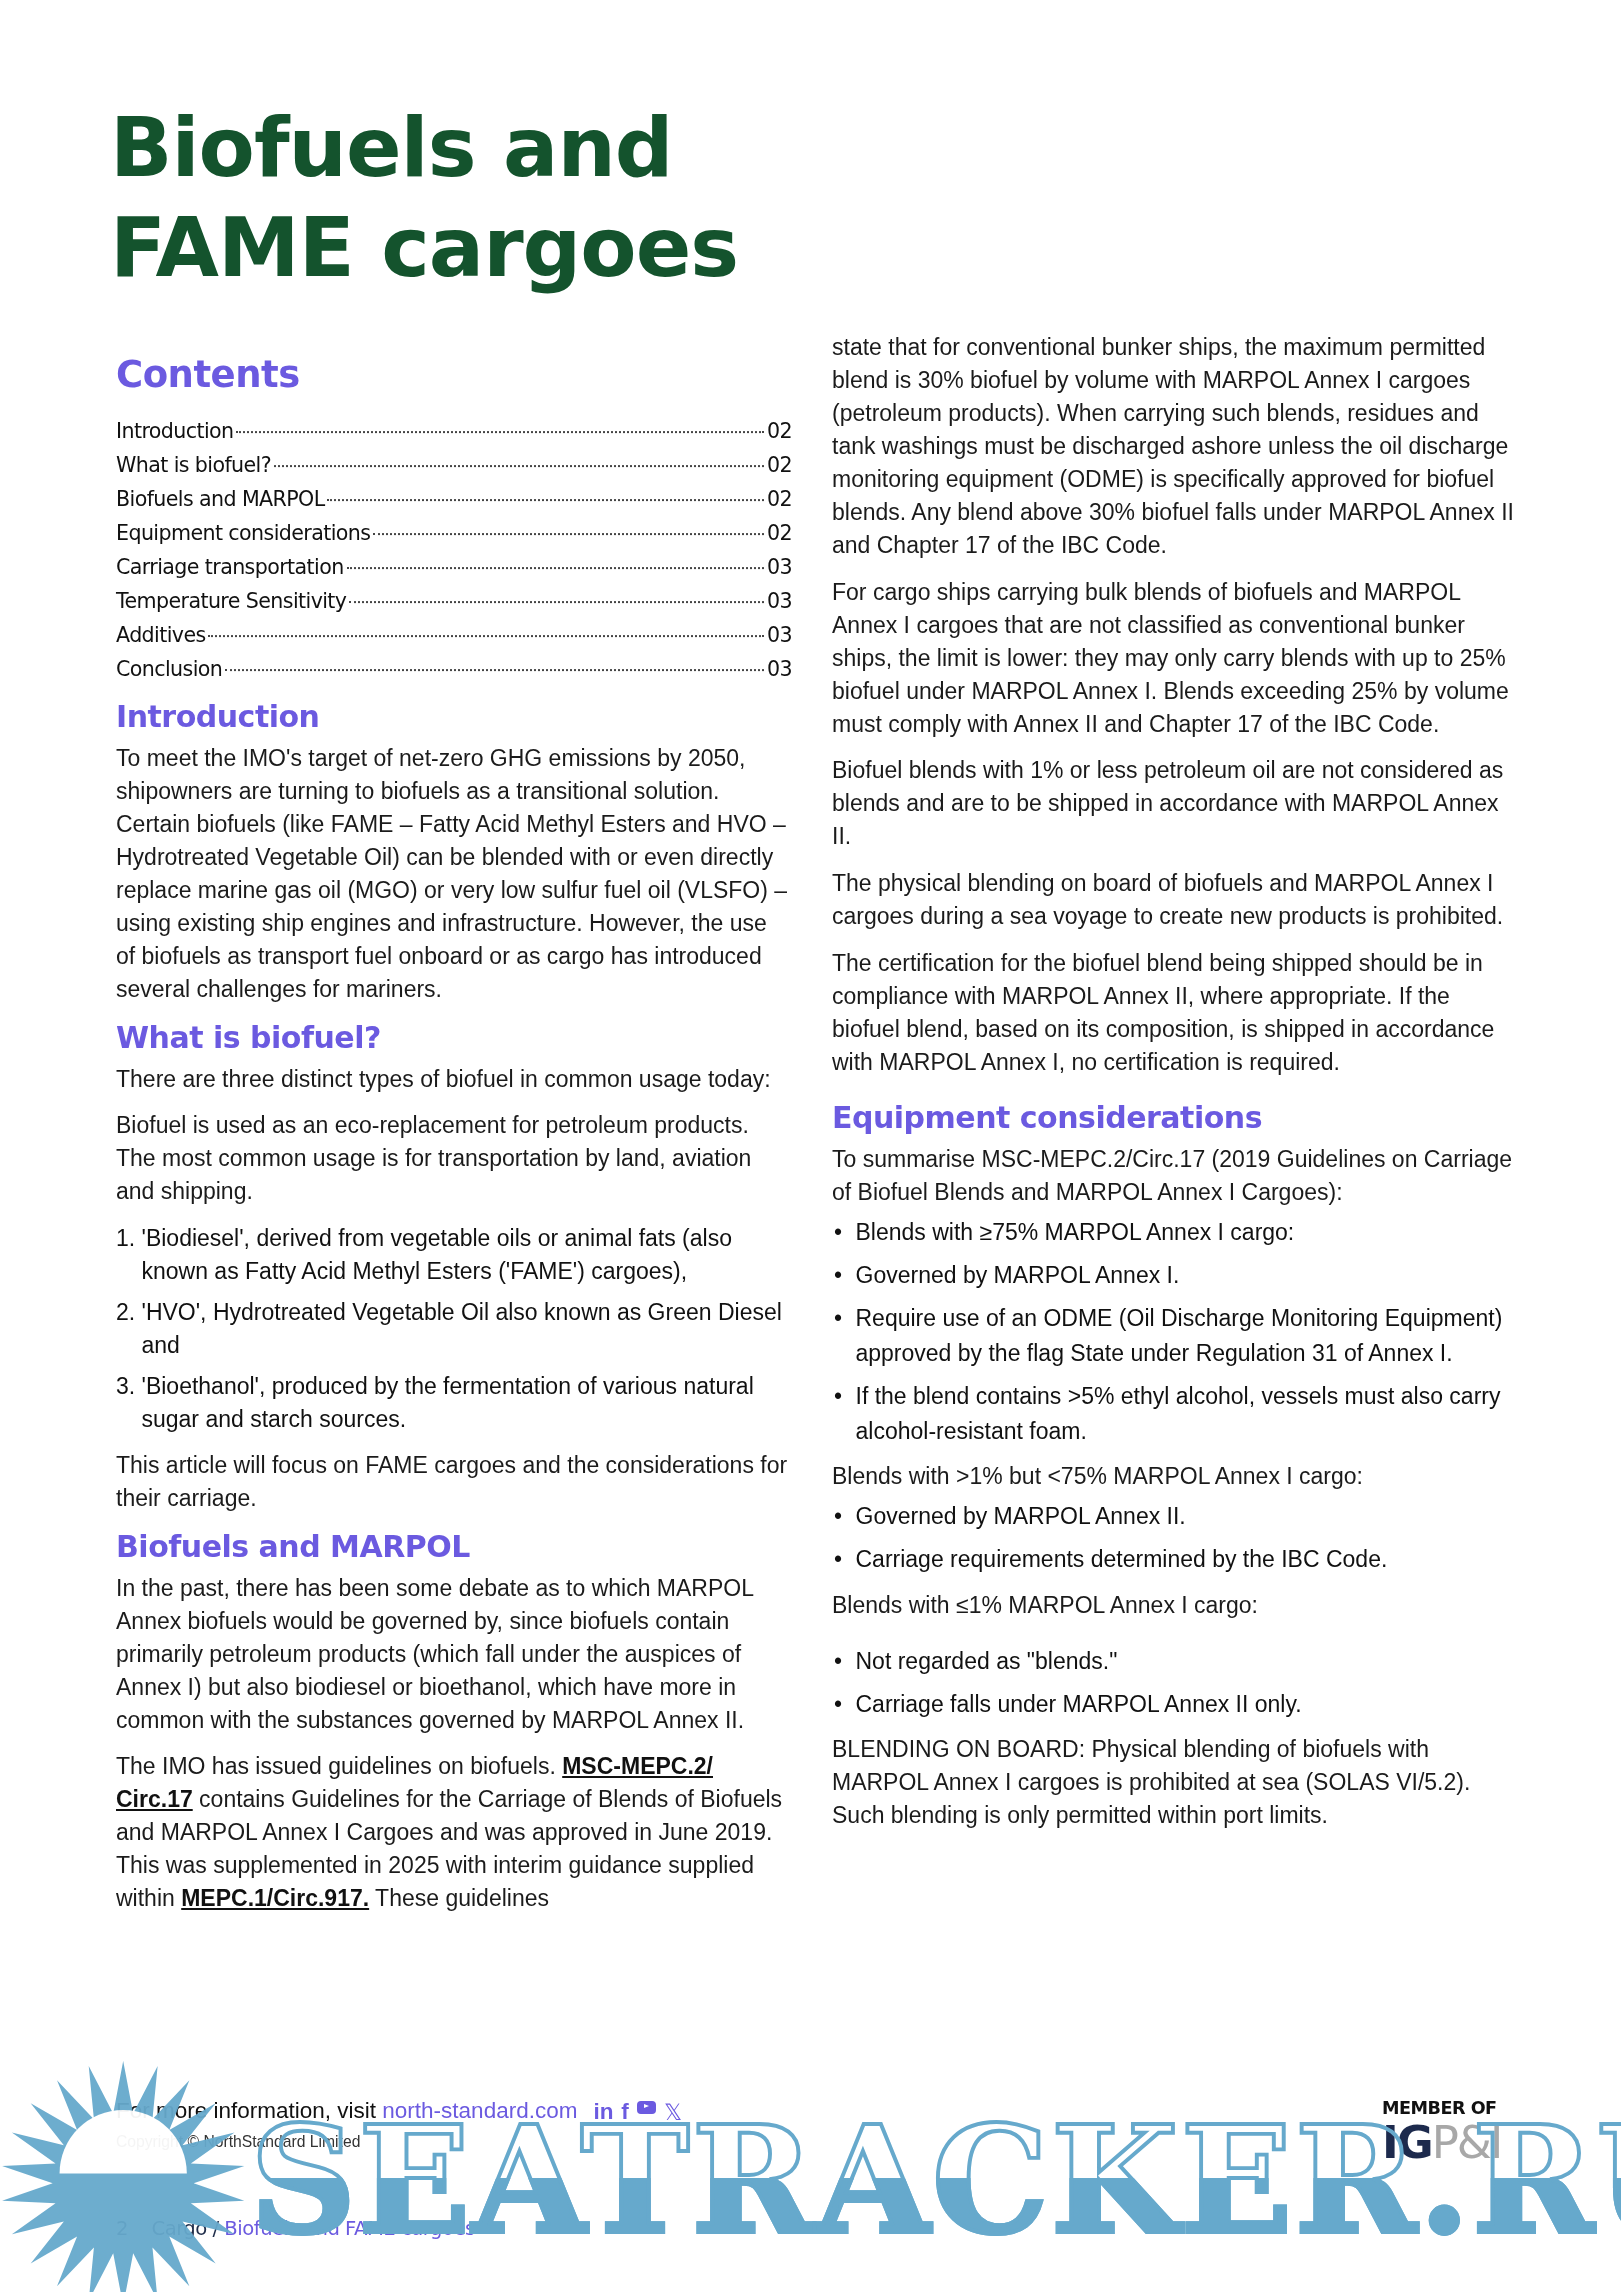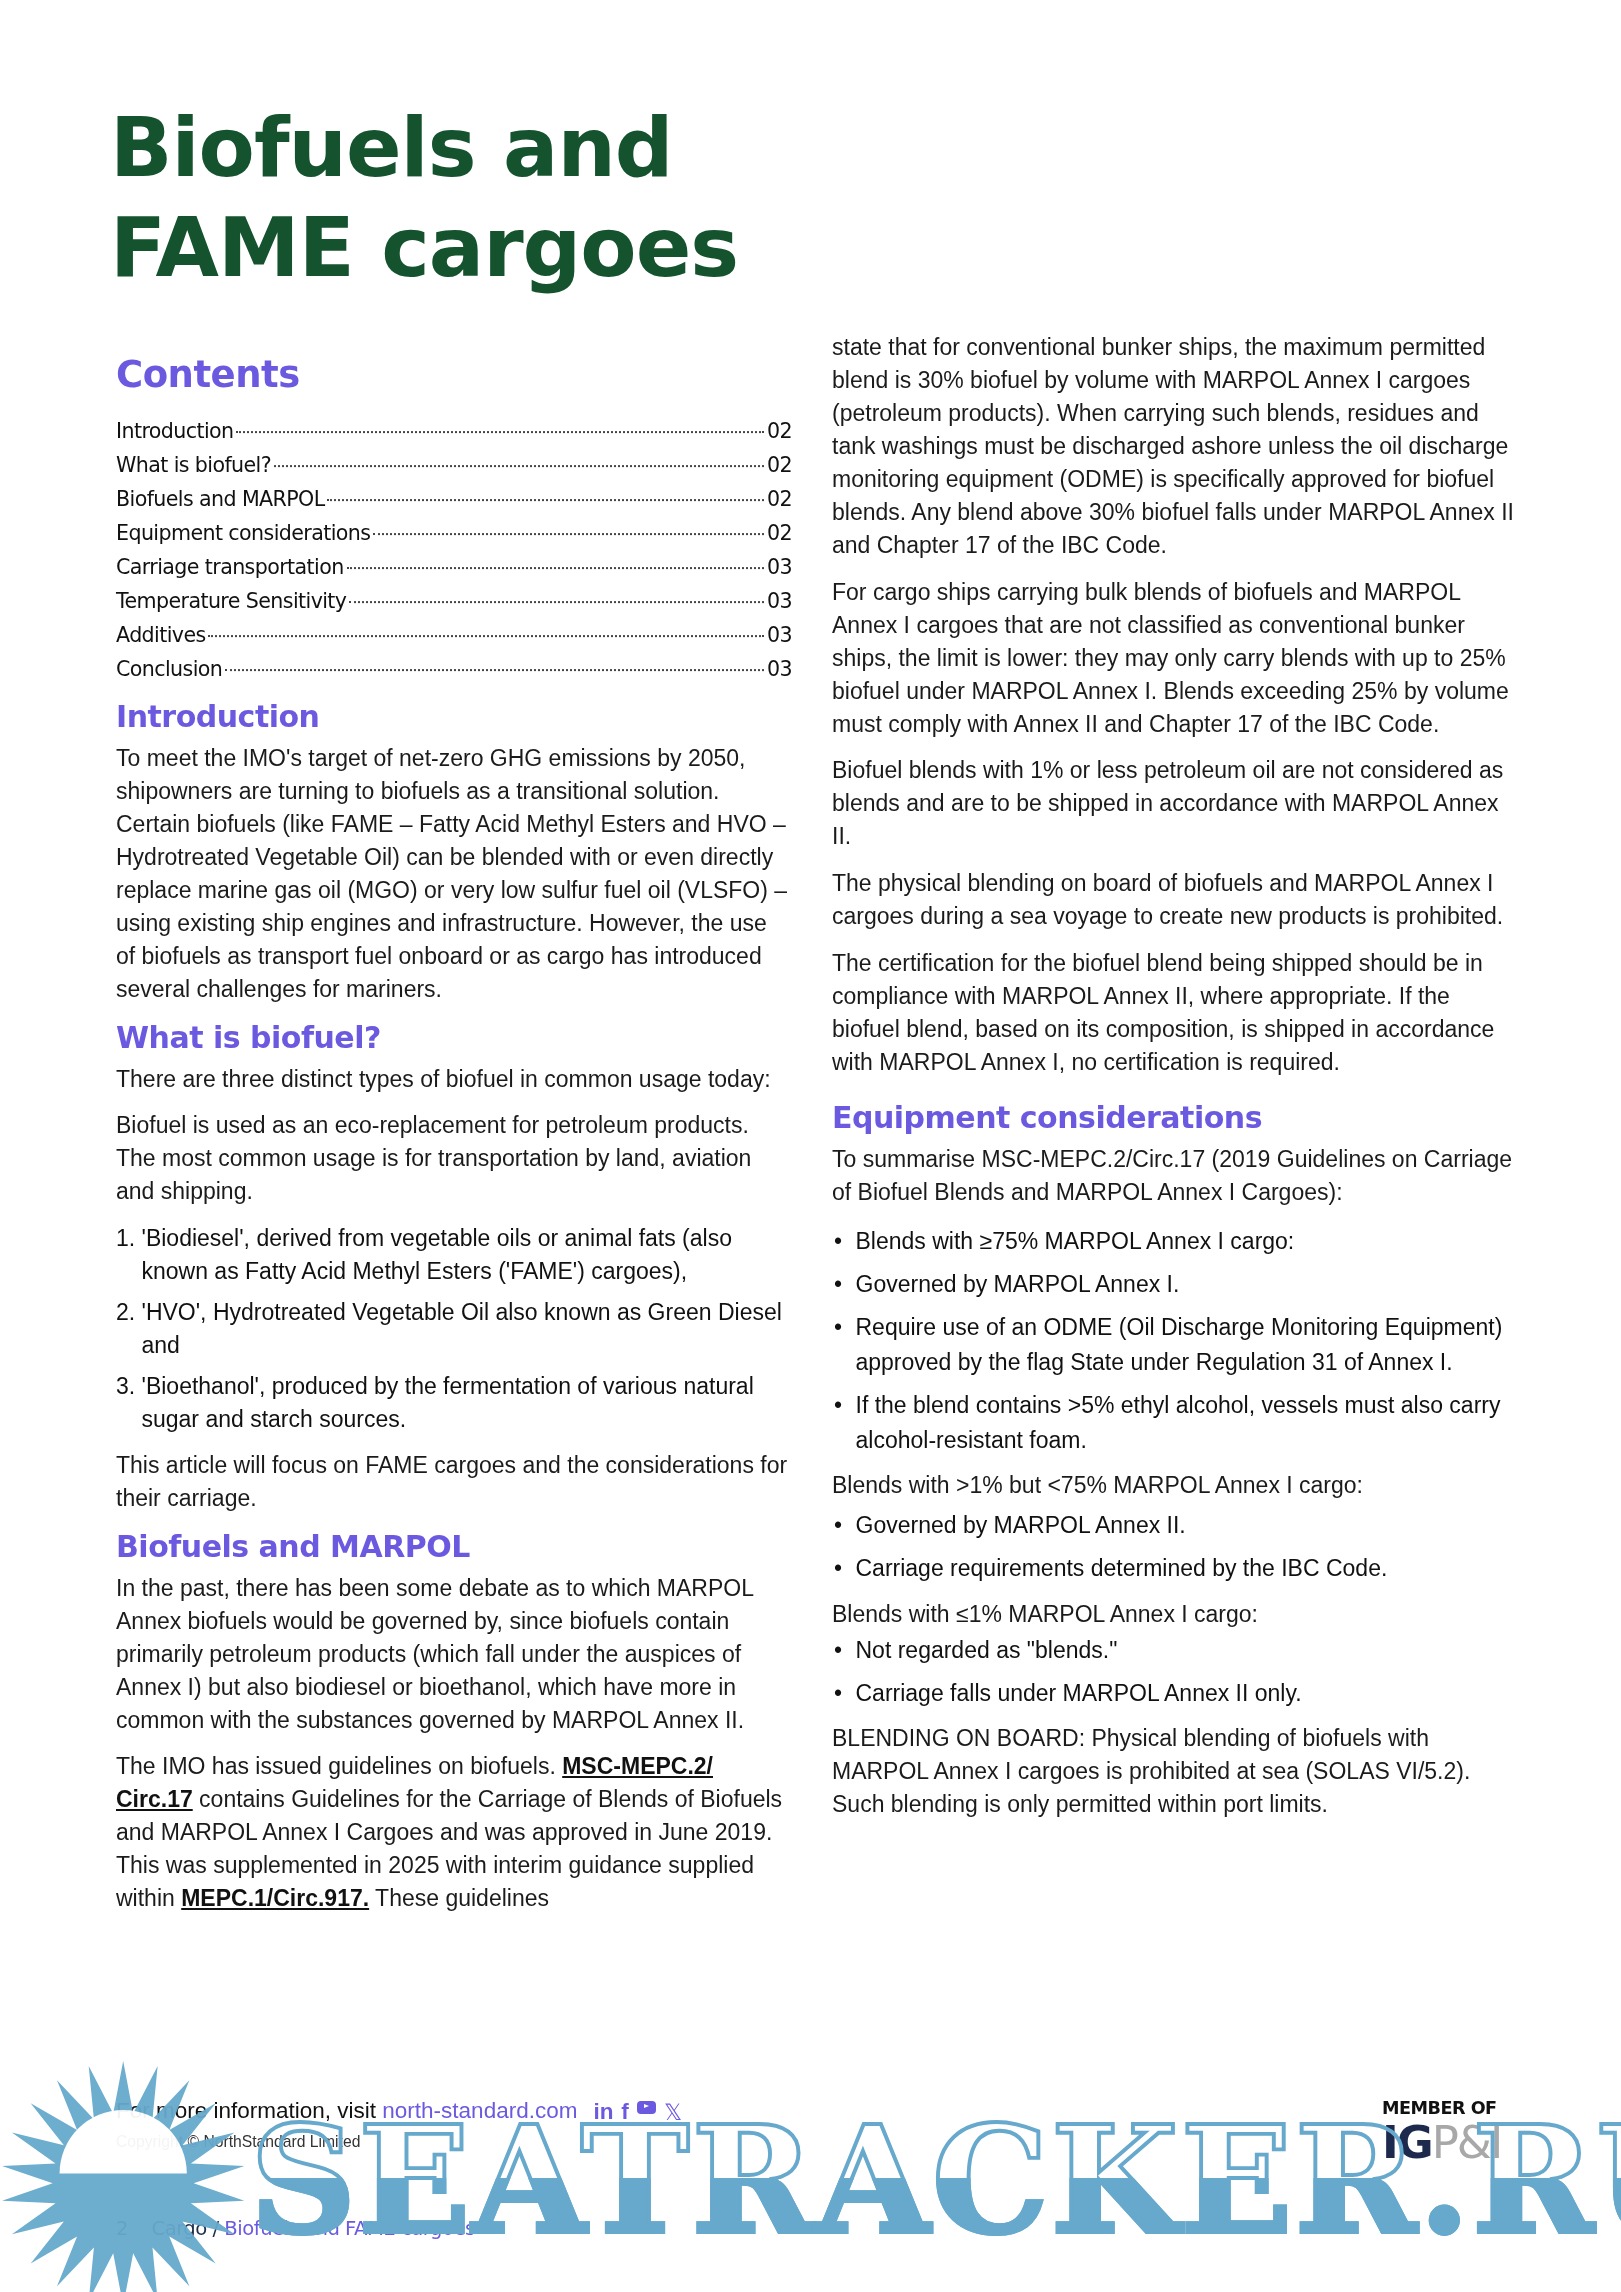--- a/index.html
+++ b/index.html
@@ -133,33 +133,33 @@
 
 <div class="col col-right">
   <p>state that for conventional bunker ships, the maximum permitted blend is 30% biofuel by volume with MARPOL Annex I cargoes (petroleum products). When carrying such blends, residues and tank washings must be discharged ashore unless the oil discharge monitoring equipment (ODME) is specifically approved for biofuel blends. Any blend above 30% biofuel falls under MARPOL Annex II and Chapter 17 of the IBC Code.</p>
   <p>For cargo ships carrying bulk blends of biofuels and MARPOL Annex I cargoes that are not classified as conventional bunker ships, the limit is lower: they may only carry blends with up to 25% biofuel under MARPOL Annex I. Blends exceeding 25% by volume must comply with Annex II and Chapter 17 of the IBC Code.</p>
   <p>Biofuel blends with 1% or less petroleum oil are not considered as blends and are to be shipped in accordance with MARPOL Annex II.</p>
   <p>The physical blending on board of biofuels and MARPOL Annex I cargoes during a sea voyage to create new products is prohibited.</p>
   <p style="margin-bottom:21.6px">The certification for the biofuel blend being shipped should be in compliance with MARPOL Annex II, where appropriate. If the biofuel blend, based on its composition, is shipped in accordance with MARPOL Annex I, no certification is required.</p>
 
   <section>
     <h2>Equipment considerations</h2>
-    <p style="margin-bottom:15px">To summarise MSC-MEPC.2/Circ.17 (2019 Guidelines on Carriage of Biofuel Blends and MARPOL Annex I Cargoes):</p>
+    <p style="margin-bottom:6px">To summarise MSC-MEPC.2/Circ.17 (2019 Guidelines on Carriage of Biofuel Blends and MARPOL Annex I Cargoes):</p>
     <ul class="bul">
       <li><span class="b">•</span><span>Blends with ≥75% MARPOL Annex I cargo:</span></li>
       <li><span class="b">•</span><span>Governed by MARPOL Annex I.</span></li>
       <li><span class="b">•</span><span>Require use of an ODME (Oil Discharge Monitoring Equipment) approved by the flag State under Regulation 31 of Annex I.</span></li>
       <li><span class="b">•</span><span>If the blend contains &gt;5% ethyl alcohol, vessels must also carry alcohol-resistant foam.</span></li>
     </ul>
     <p style="margin-bottom:5.9px">Blends with &gt;1% but &lt;75% MARPOL Annex I cargo:</p>
     <ul class="bul">
       <li><span class="b">•</span><span>Governed by MARPOL Annex II.</span></li>
       <li><span class="b">•</span><span>Carriage requirements determined by the IBC Code.</span></li>
     </ul>
-    <p style="margin-bottom:2px">Blends with ≤1% MARPOL Annex I cargo:</p>
+    <p style="margin-bottom:22px">Blends with ≤1% MARPOL Annex I cargo:</p>
     <ul class="bul">
       <li><span class="b">•</span><span>Not regarded as "blends."</span></li>
       <li><span class="b">•</span><span>Carriage falls under MARPOL Annex II only.</span></li>
     </ul>
     <p>BLENDING ON BOARD: Physical blending of biofuels with MARPOL Annex I cargoes is prohibited at sea (SOLAS VI/5.2). Such blending is only permitted within port limits.</p>
   </section>
 </div>
 
 <div class="footer-info">
   <span>For more information, visit </span><span class="site">north-standard.com</span>

